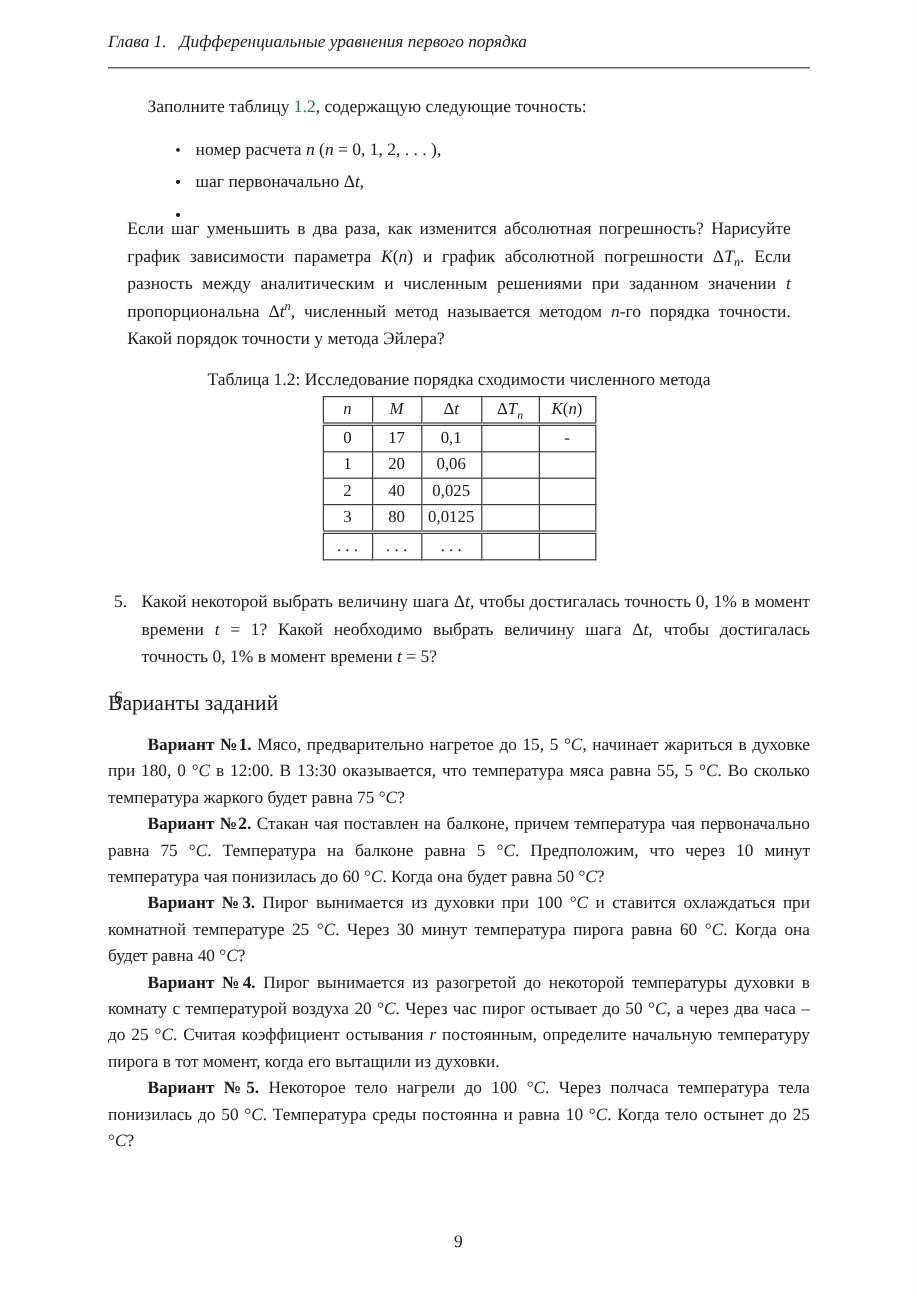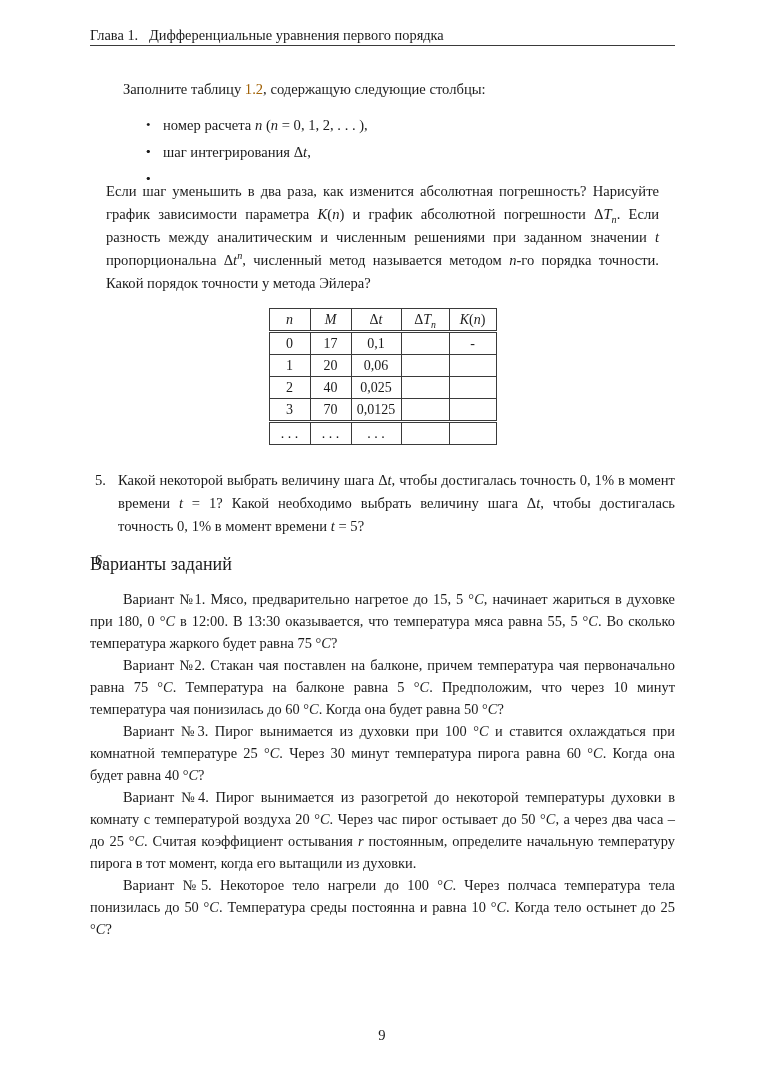--- a/index.html
+++ b/index.html
@@ -9,22 +9,22 @@
     background:#ffffff;
     color:#1b1b1b;
     font-family:"Liberation Serif","DejaVu Serif",serif;
     font-size:14.6px;
     overflow:hidden;
     box-sizing:border-box;
     outline:1px solid #e3e3e3;
   }
   .running-head{
     position:absolute;top:27px;left:90px;width:585px;
-    font-size:14.4px;
-    padding-bottom:1px;
+    font-style:italic;font-size:14.4px;
+    padding-bottom:12px;
     border-bottom:1px solid #3a3a3a;
   }
   .content{position:absolute;top:72px;left:90px;width:585px;}
   .para{margin:16px;text-align:justify;line-height:23px;}
   .intro{margin:6px 0 13px 0;text-indent:33px;}
   .bullets{margin:0 0 10px 0;}
   .bullet-item{position:relative;padding-left:73px;line-height:23px;margin-bottom:4px;text-align:justify;}
   .bullet-mark{position:absolute;left:56px;top:-1px;font-size:13px;}
   .after-bullets{margin-bottom:13px;}
   .tbl-caption{text-align:center;line-height:18px;margin:0 0 4px 0;}
@@ -46,63 +46,64 @@
   table.conv col.c-dtn{width:48px;}
   table.conv col.c-kn{width:47px;}
   .num-item{position:relative;padding-left:28px;text-align:justify;line-height:23px;}
   .num-item .num-label{position:absolute;left:5px;top:0;}
   .item-5{margin-bottom:11px;}
   .item-6{margin-bottom:14px;}
   .section-title{
     font-size:18px;font-weight:normal;margin:2px 0 12px 0;line-height:24px;
   }
   .variant{margin:0;text-indent:33px;text-align:justify;line-height:22px;font-size:14.4px;}
-  .variant .v-label{font-weight:normal;}
+  .variant .v-label{font-weight:bold;}
   .page-number{
     position:absolute;top:1027px;left:0;width:764px;
     text-align:center;font-size:14.6px;
   }
   .seg-m{font-style:italic;}
-  .seg-link{color:#a16207;cursor:pointer;}
+  .seg-link{color:#0f766e;cursor:pointer;}
   .seg-sup{vertical-align:super;font-size:70%;line-height:0;}
   .seg-sub{vertical-align:sub;font-size:70%;line-height:0;}
 </style>
 </head>
 <body>
 
 <div class="page">
 
   <div class="running-head">Глава 1.  Дифференциальные уравнения первого порядка</div>
 
   <div class="content">
 
-    <p class="para intro"><span>Заполните таблицу </span><span class="seg-link">1.2</span><span>, содержащую следующие столбцы:</span></p>
+    <p class="para intro"><span>Заполните таблицу </span><span class="seg-link">1.2</span><span>, содержащую следующие точность:</span></p>
 
     <div class="bullets">
       <div class="bullet-item">
         <span class="bullet-mark">•</span>
         <span><span>номер расчета </span><span class="seg-m">n</span><span> (</span><span class="seg-m">n</span><span> = 0, 1, 2, . . . ),</span></span>
       </div>
       <div class="bullet-item">
         <span class="bullet-mark">•</span>
       </div>
       <div class="bullet-item">
         <span class="bullet-mark">•</span>
-        <span><span>шаг интегрирования Δ</span><span class="seg-m">t</span><span>,</span></span>
+        <span><span>шаг первоначально Δ</span><span class="seg-m">t</span><span>,</span></span>
       </div>
       <div class="bullet-item">
         <span class="bullet-mark">•</span>
       </div>
       <div class="bullet-item">
         <span class="bullet-mark">•</span>
       </div>
     </div>
 
     <p class="para after-bullets"><span>Если шаг уменьшить в два раза, как изменится абсолютная погрешность? Нарисуйте график зависимости параметра </span><span class="seg-m">K</span><span>(</span><span class="seg-m">n</span><span>) и график абсолютной погрешности Δ</span><span class="seg-m">T</span><span class="seg-m seg-sub">n</span><span>. Если разность между аналитическим и численным решениями при заданном значении </span><span class="seg-m">t</span><span> пропорциональна Δ</span><span class="seg-m">t</span><span class="seg-m seg-sup">n</span><span>, численный метод называется методом </span><span class="seg-m">n</span><span>-го порядка точности. Какой порядок точности у метода Эйлера?</span></p>
 
+    <p class="tbl-caption">Таблица 1.2: Исследование порядка сходимости численного метода</p>
 
     <table class="conv">
       <colgroup>
         <col class="c-n">
           <col class="c-m">
           <col class="c-dt">
           <col class="c-dtn">
           <col class="c-kn">
       </colgroup>
       <thead>
@@ -131,21 +132,21 @@
           </tr>
           <tr>
             <td>2</td>
             <td>40</td>
             <td>0,025</td>
             <td>&nbsp;</td>
             <td>&nbsp;</td>
           </tr>
           <tr>
             <td>3</td>
-            <td>70</td>
+            <td>80</td>
             <td>0,0125</td>
             <td>&nbsp;</td>
             <td>&nbsp;</td>
           </tr>
           <tr>
             <td>. . .</td>
             <td>. . .</td>
             <td>. . .</td>
             <td>&nbsp;</td>
             <td>&nbsp;</td>

